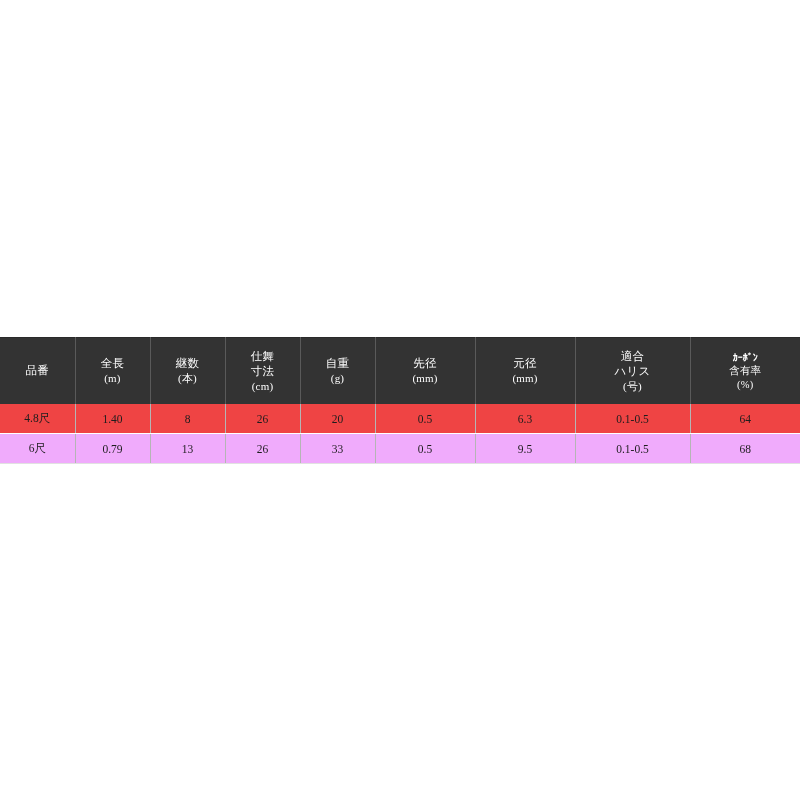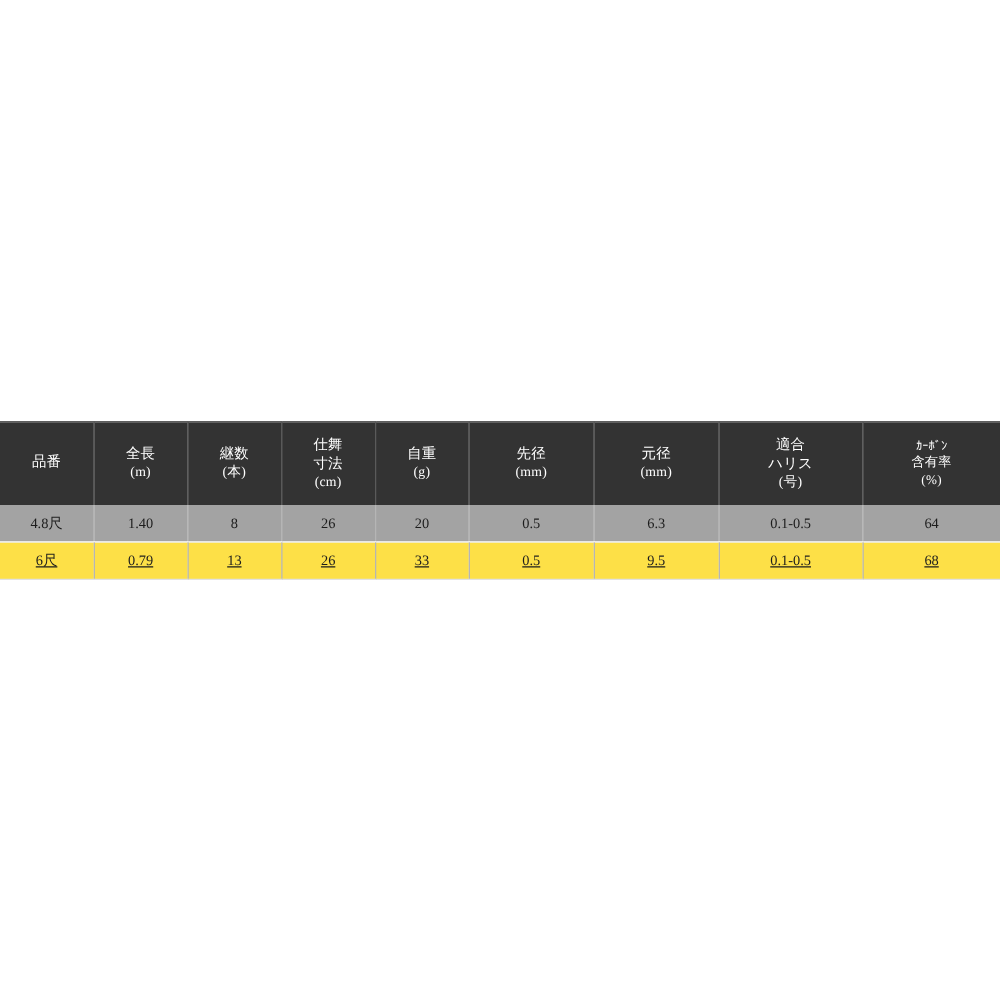--- a/index.html
+++ b/index.html
@@ -71,20 +71,21 @@
     display: block;
   }
   .spec-table thead th .unit {
     display: block;
     font-size: 11px;
   }
   
   .spec-table thead th.carbon .hl.kana {
     font-size: 10px;
     letter-spacing: 0px;
+    font-weight: bold;
   }
   .spec-table thead th.carbon .hl,
   .spec-table thead th.carbon .unit {
     font-size: 10.5px;
   }
 
   
   .spec-table tbody td {
     height: 29px;
     padding: 0 2px;
@@ -92,25 +93,24 @@
     vertical-align: middle;
     font-size: 11.5px;
     color: #1d1d1d;
     border-right: 1px solid #b5b5b5;
     white-space: nowrap;
   }
   .spec-table tbody td:last-child {
     border-right: none;
   }
   .spec-table tbody tr.row-odd td {
-    background: #a3a3a3;
+    background: #ef4444;
   }
   .spec-table tbody tr.row-even td {
-    background: #fde047;
-    text-decoration: underline;
+    background: #f0abfc;
   }
   .spec-table tbody tr.row-odd td {
     border-bottom: 1px solid #ffffff;
   }
   .spec-table tbody tr.row-even td {
     border-bottom: 1px solid #e1e1e1;
   }
 </style>
 </head>
 <body>

